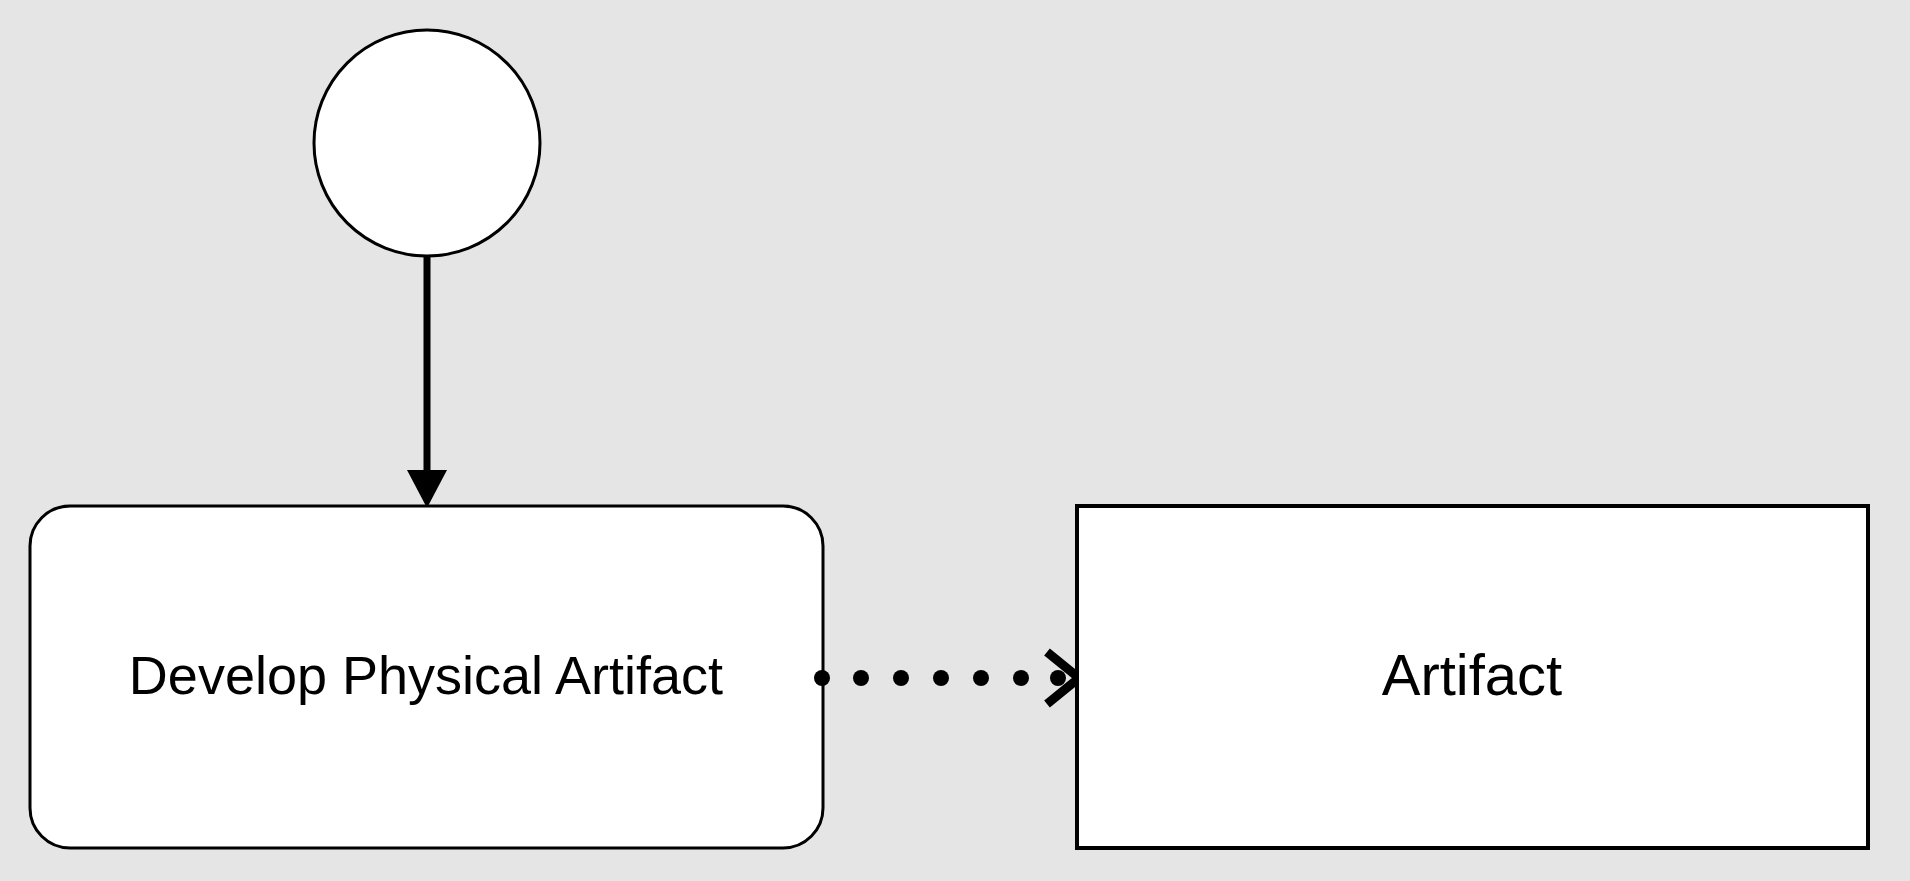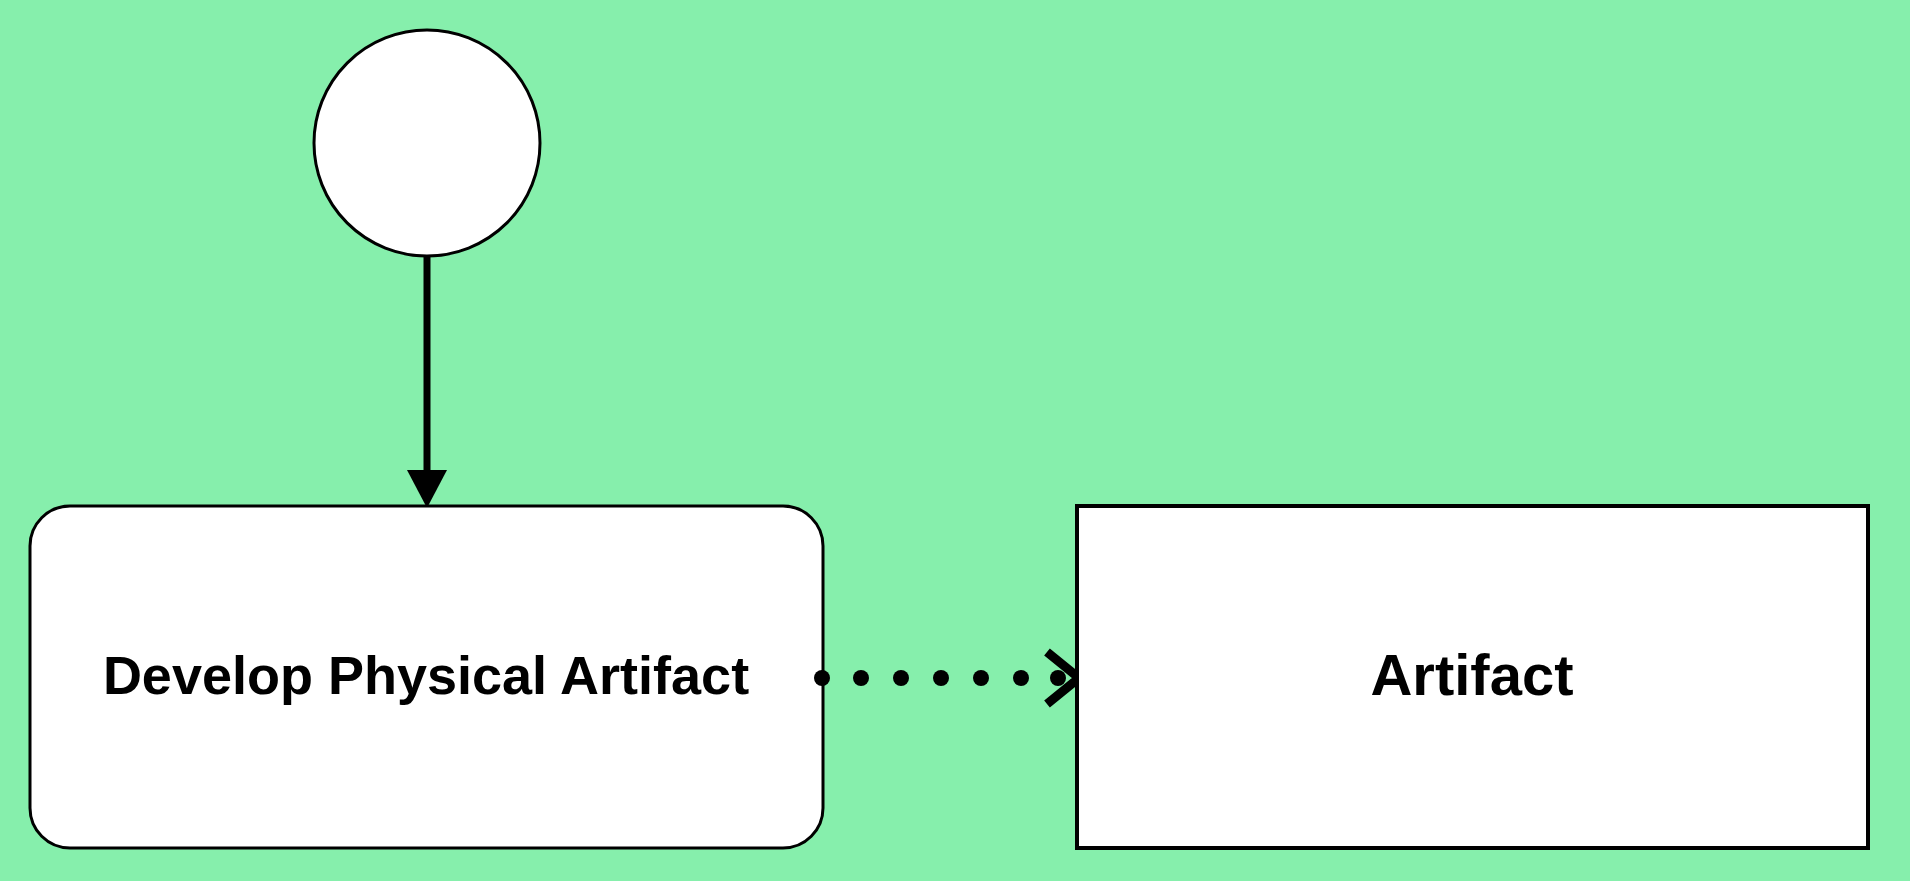--- a/index.html
+++ b/index.html
@@ -10,22 +10,21 @@
   body {
     width: 1910px;
     height: 881px;
     overflow: hidden;
     font-family: "Liberation Sans", sans-serif;
   }
   #diagram-canvas {
     position: relative;
     width: 1910px;
     height: 881px;
-    background: #86efac;
-    font-weight: bold;
+    background: #e5e5e5;
   }
   #bpmn-svg {
     position: absolute;
     top: 0;
     left: 0;
     width: 1910px;
     height: 881px;
     display: block;
   }
   .shape-label {

